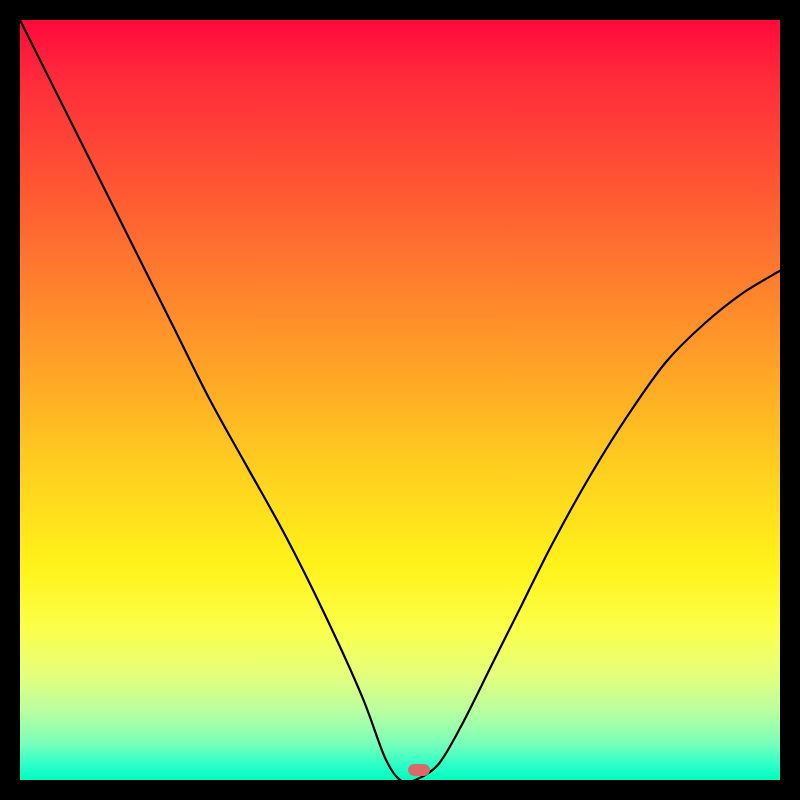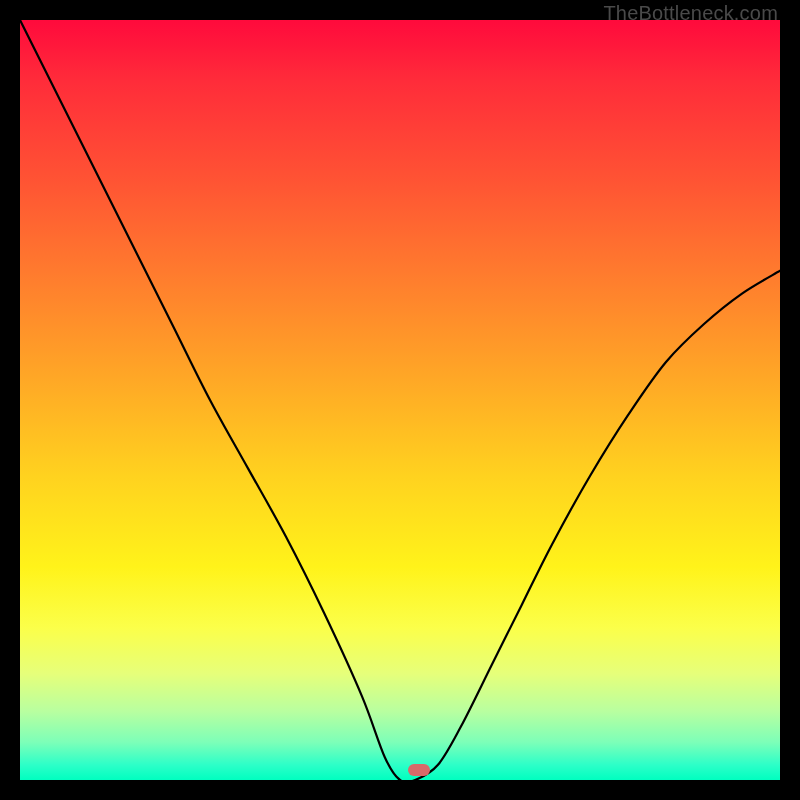--- a/index.html
+++ b/index.html
@@ -80,14 +80,13 @@
 
   <div class="plot-area">
 
     <svg class="curve-svg" viewBox="0 0 760 760" preserveAspectRatio="none">
       <path id="curvePath" class="curve-path" d="M 0.0 0.0 C 6.3 12.7 25.3 50.7 38.0 76.0 C 50.7 101.3 63.3 126.7 76.0 152.0 C 88.7 177.3 101.3 202.7 114.0 228.0 C 126.7 253.3 139.3 278.7 152.0 304.0 C 164.7 329.3 177.3 355.9 190.0 380.0 C 202.7 404.1 215.3 425.6 228.0 448.4 C 240.7 471.2 253.3 492.7 266.0 516.8 C 278.7 540.9 291.3 566.2 304.0 592.8 C 316.7 619.4 331.9 652.3 342.0 676.4 C 352.1 700.5 358.5 723.3 364.8 737.2 C 371.1 751.1 374.9 756.2 380.0 760.0 C 385.1 763.8 388.9 762.5 395.2 760.0 C 401.5 757.5 410.4 753.7 418.0 744.8 C 425.6 735.9 431.9 723.3 440.8 706.8 C 449.7 690.3 461.1 666.3 471.2 646.0 C 481.3 625.7 491.5 605.5 501.6 585.2 C 511.7 564.9 520.6 545.9 532.0 524.4 C 543.4 502.9 557.3 477.5 570.0 456.0 C 582.7 434.5 595.3 414.2 608.0 395.2 C 620.7 376.2 633.3 357.2 646.0 342.0 C 658.7 326.8 671.3 315.4 684.0 304.0 C 696.7 292.6 709.3 282.5 722.0 273.6 C 734.7 264.7 753.7 254.6 760.0 250.8"></path>
     </svg>
 
     <div id="marker" class="marker" style="left: 388px; top: 744.4px; background: rgb(216, 106, 106);"></div>
   </div>
 
-  <div class="watermark">TheBottleneck.com</div>
 </div>
 
 </body></html>

